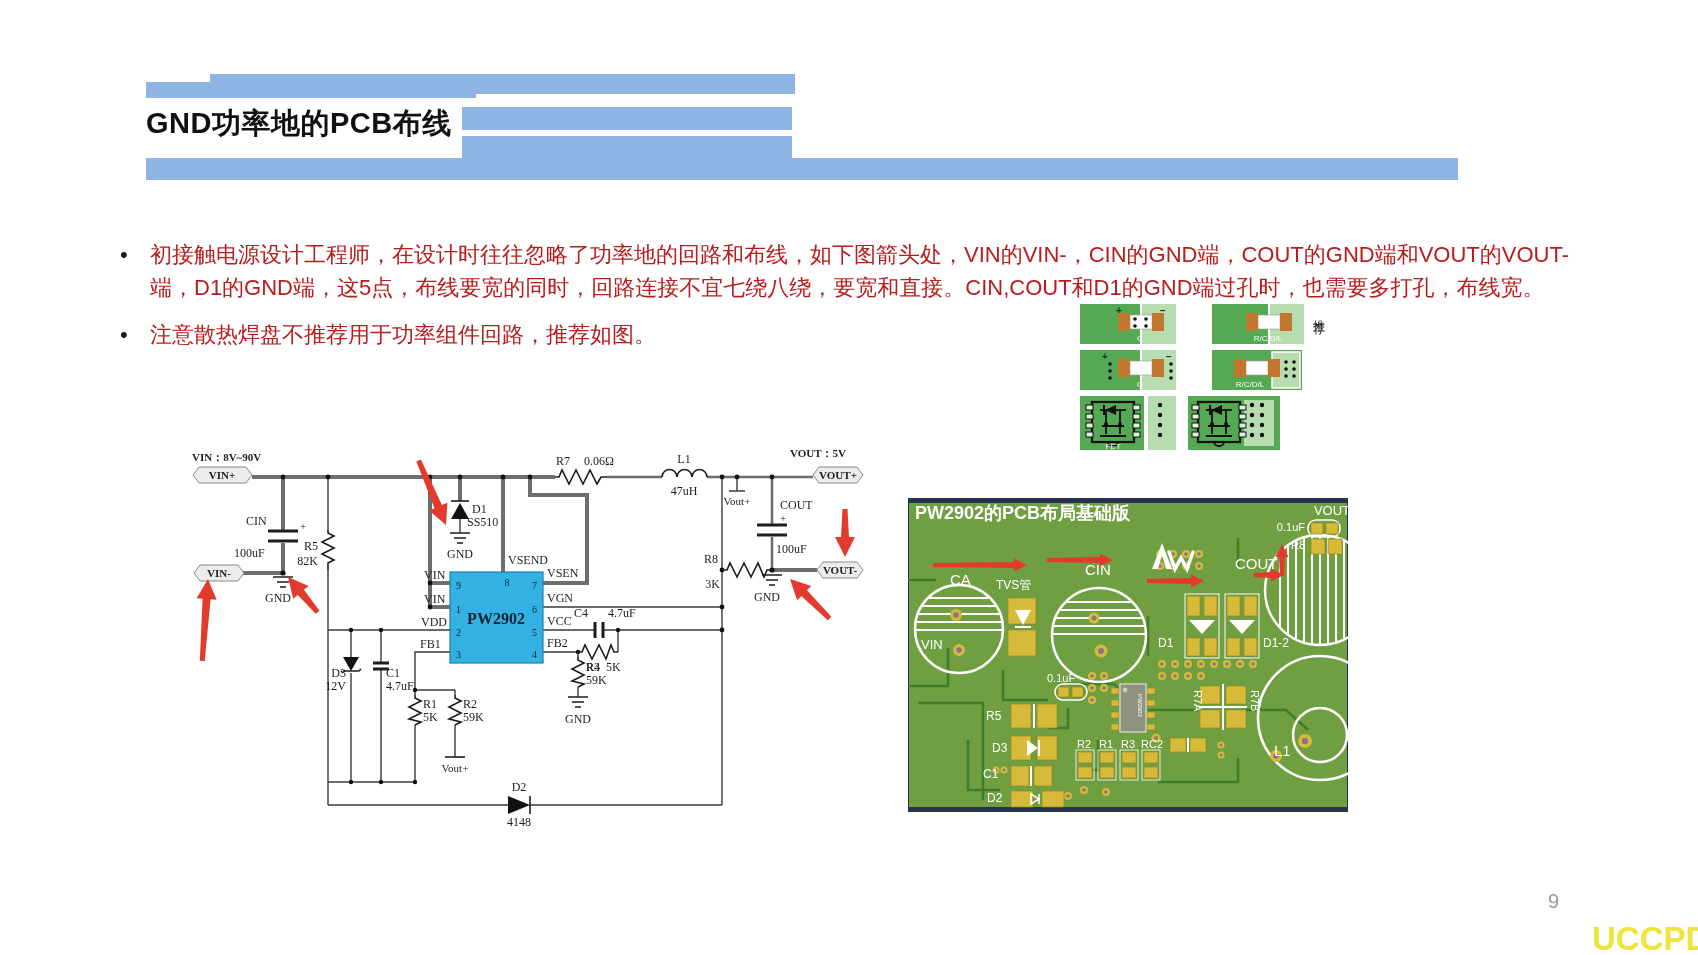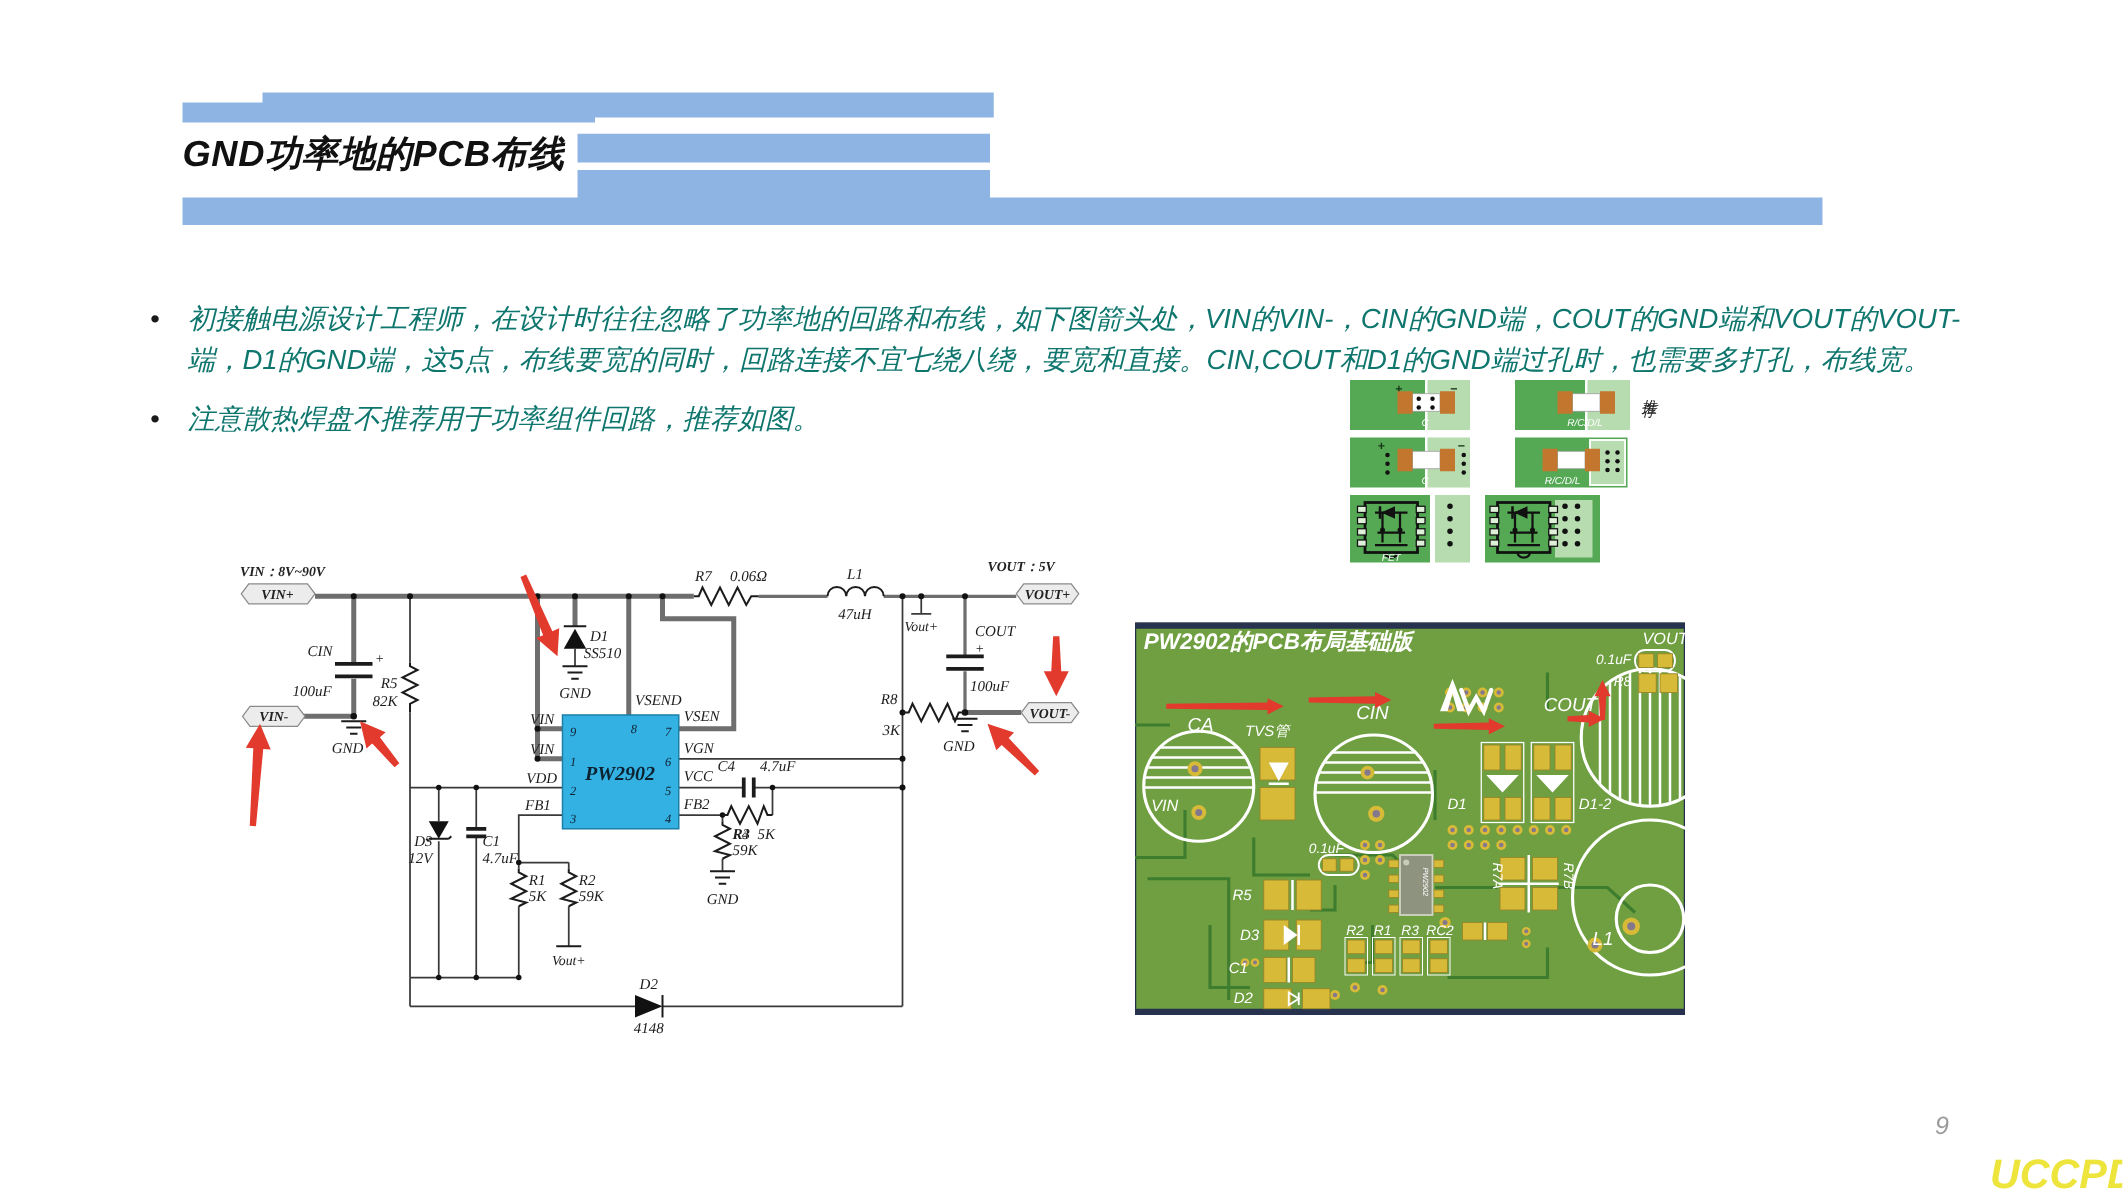--- a/index.html
+++ b/index.html
@@ -1,21 +1,21 @@
 <!DOCTYPE html>
 <html><head>
 <meta charset="utf-8">
 <style>
   html,body{margin:0;padding:0;background:#fff;}
   #stage{position:relative;width:1698px;height:955px;background:#ffffff;overflow:hidden;
-         font-family:"Liberation Sans",sans-serif;font-style:italic;}
+         font-family:"Liberation Sans",sans-serif;}
   .bar{position:absolute;background:#8DB4E2;}
   #slide-title{position:absolute;left:146px;top:104px;font-size:29px;font-weight:700;color:#111;
                font-family:"Liberation Sans",sans-serif;letter-spacing:0.5px;}
-  #bullets{position:absolute;left:112px;top:238px;width:1472px;color:#0f766e;
+  #bullets{position:absolute;left:112px;top:238px;width:1472px;color:#b91c1c;
            font-size:22px;line-height:33px;}
   .bullet-item{position:relative;padding-left:38px;}
   .bullet-item + .bullet-item{margin-top:14px;}
   .bullet-item::before{content:"•";position:absolute;left:8px;top:0;font-size:22px;color:#1a1a1a;}
   
   #schematic{position:absolute;left:178px;top:405px;width:690px;height:425px;}
   .slab{font-family:"Liberation Serif",serif;font-size:12px;fill:#1c1c1c;}
   .slab-sm{font-family:"Liberation Serif",serif;font-size:11px;fill:#1c1c1c;}
   .slab-b{font-family:"Liberation Serif",serif;font-size:11px;font-weight:bold;fill:#222;}
   .chip-name{font-family:"Liberation Serif",serif;font-size:16px;font-weight:bold;fill:#0c2230;}

